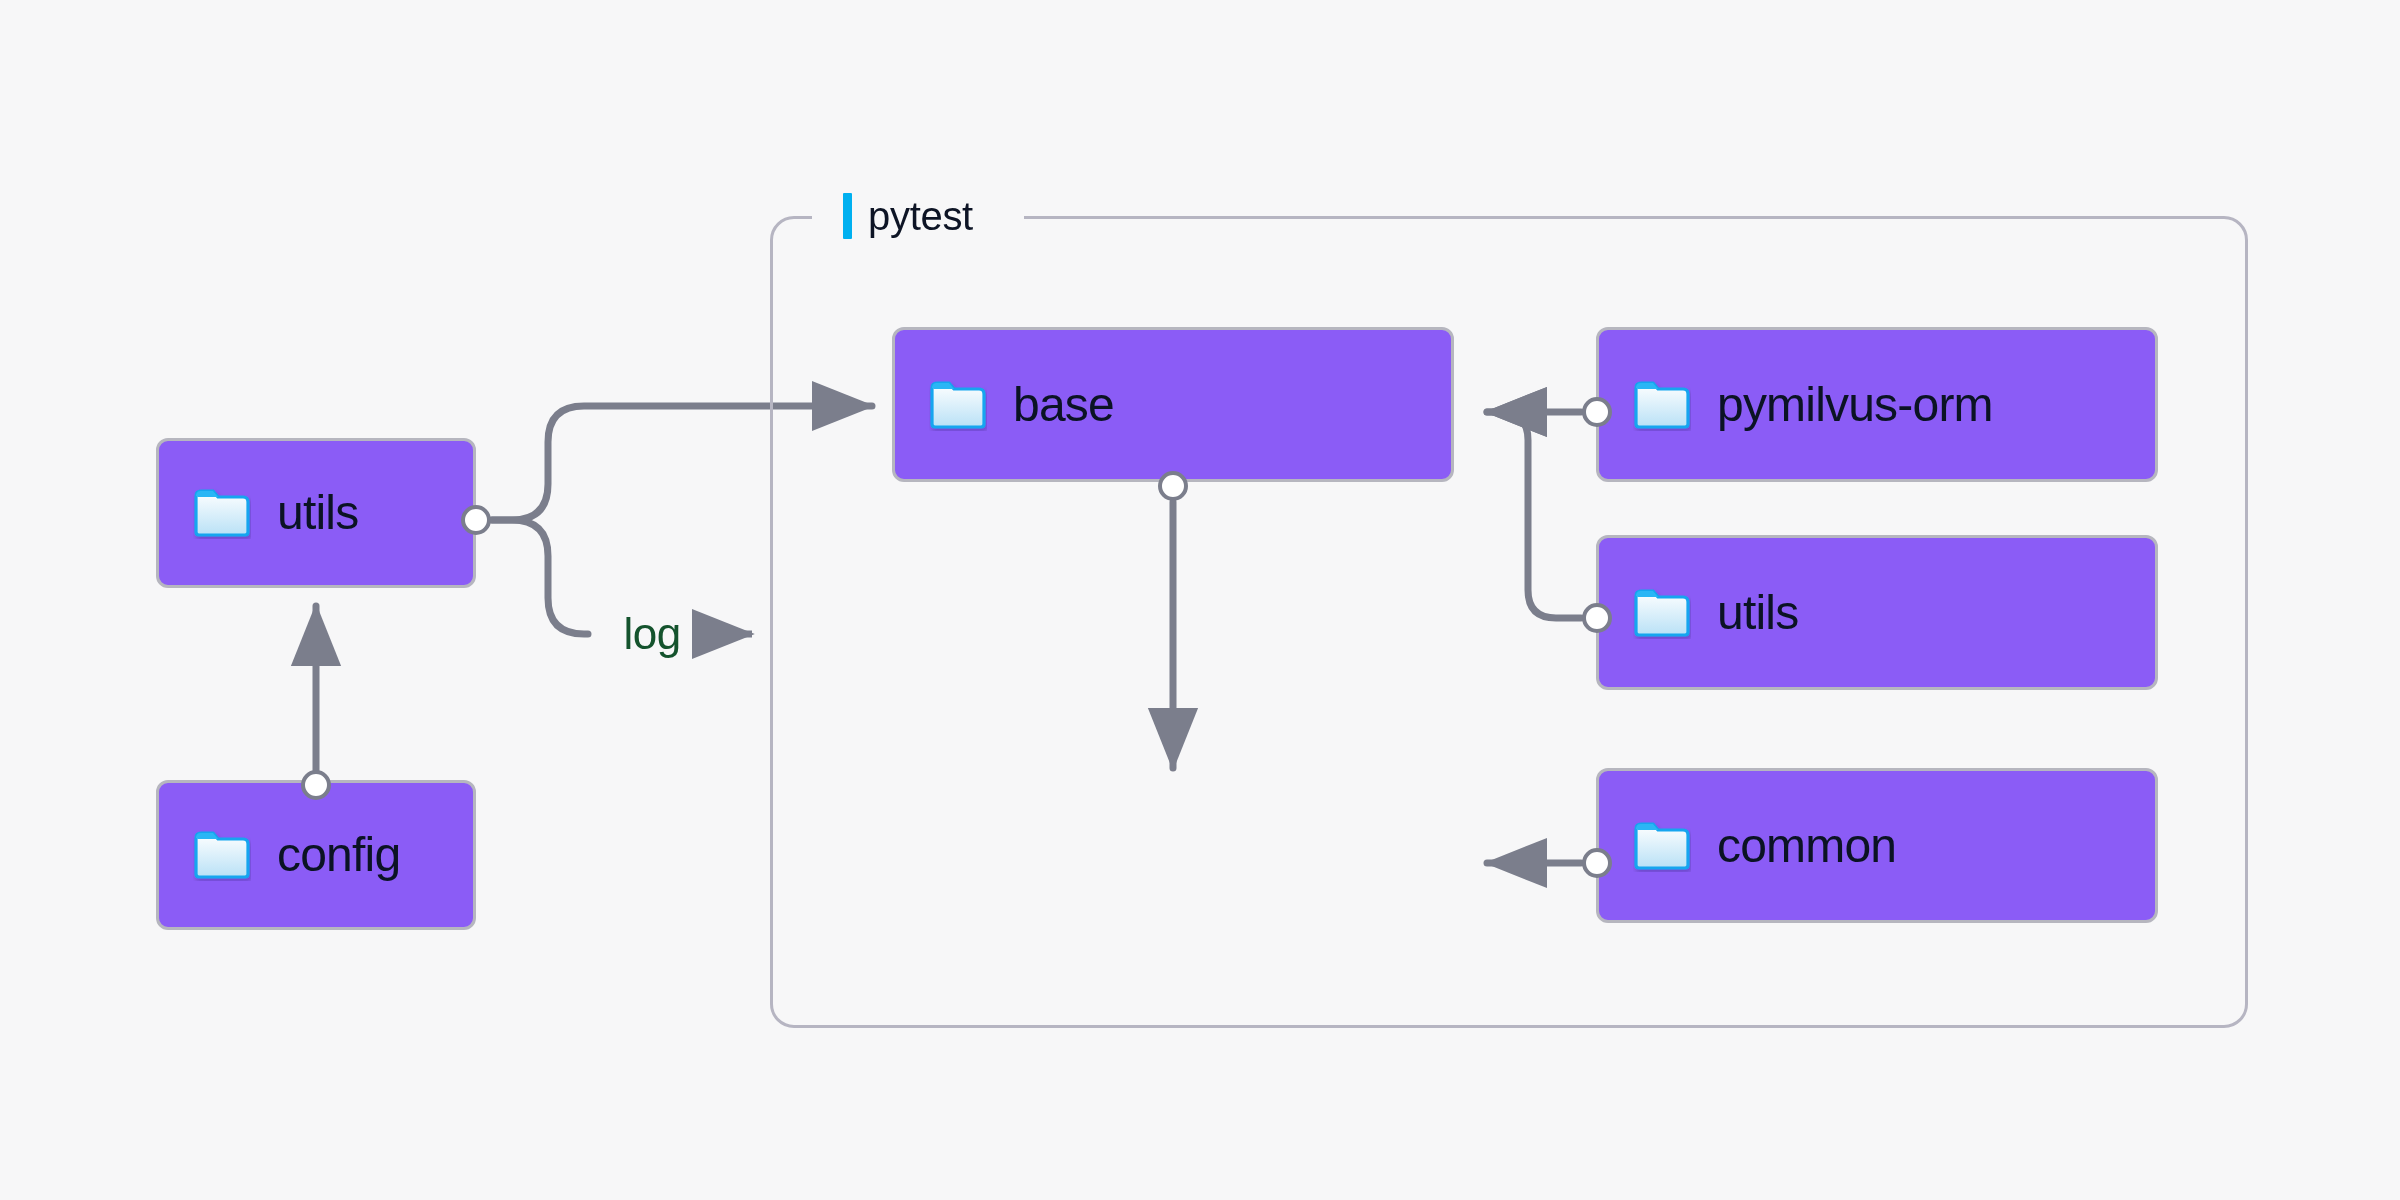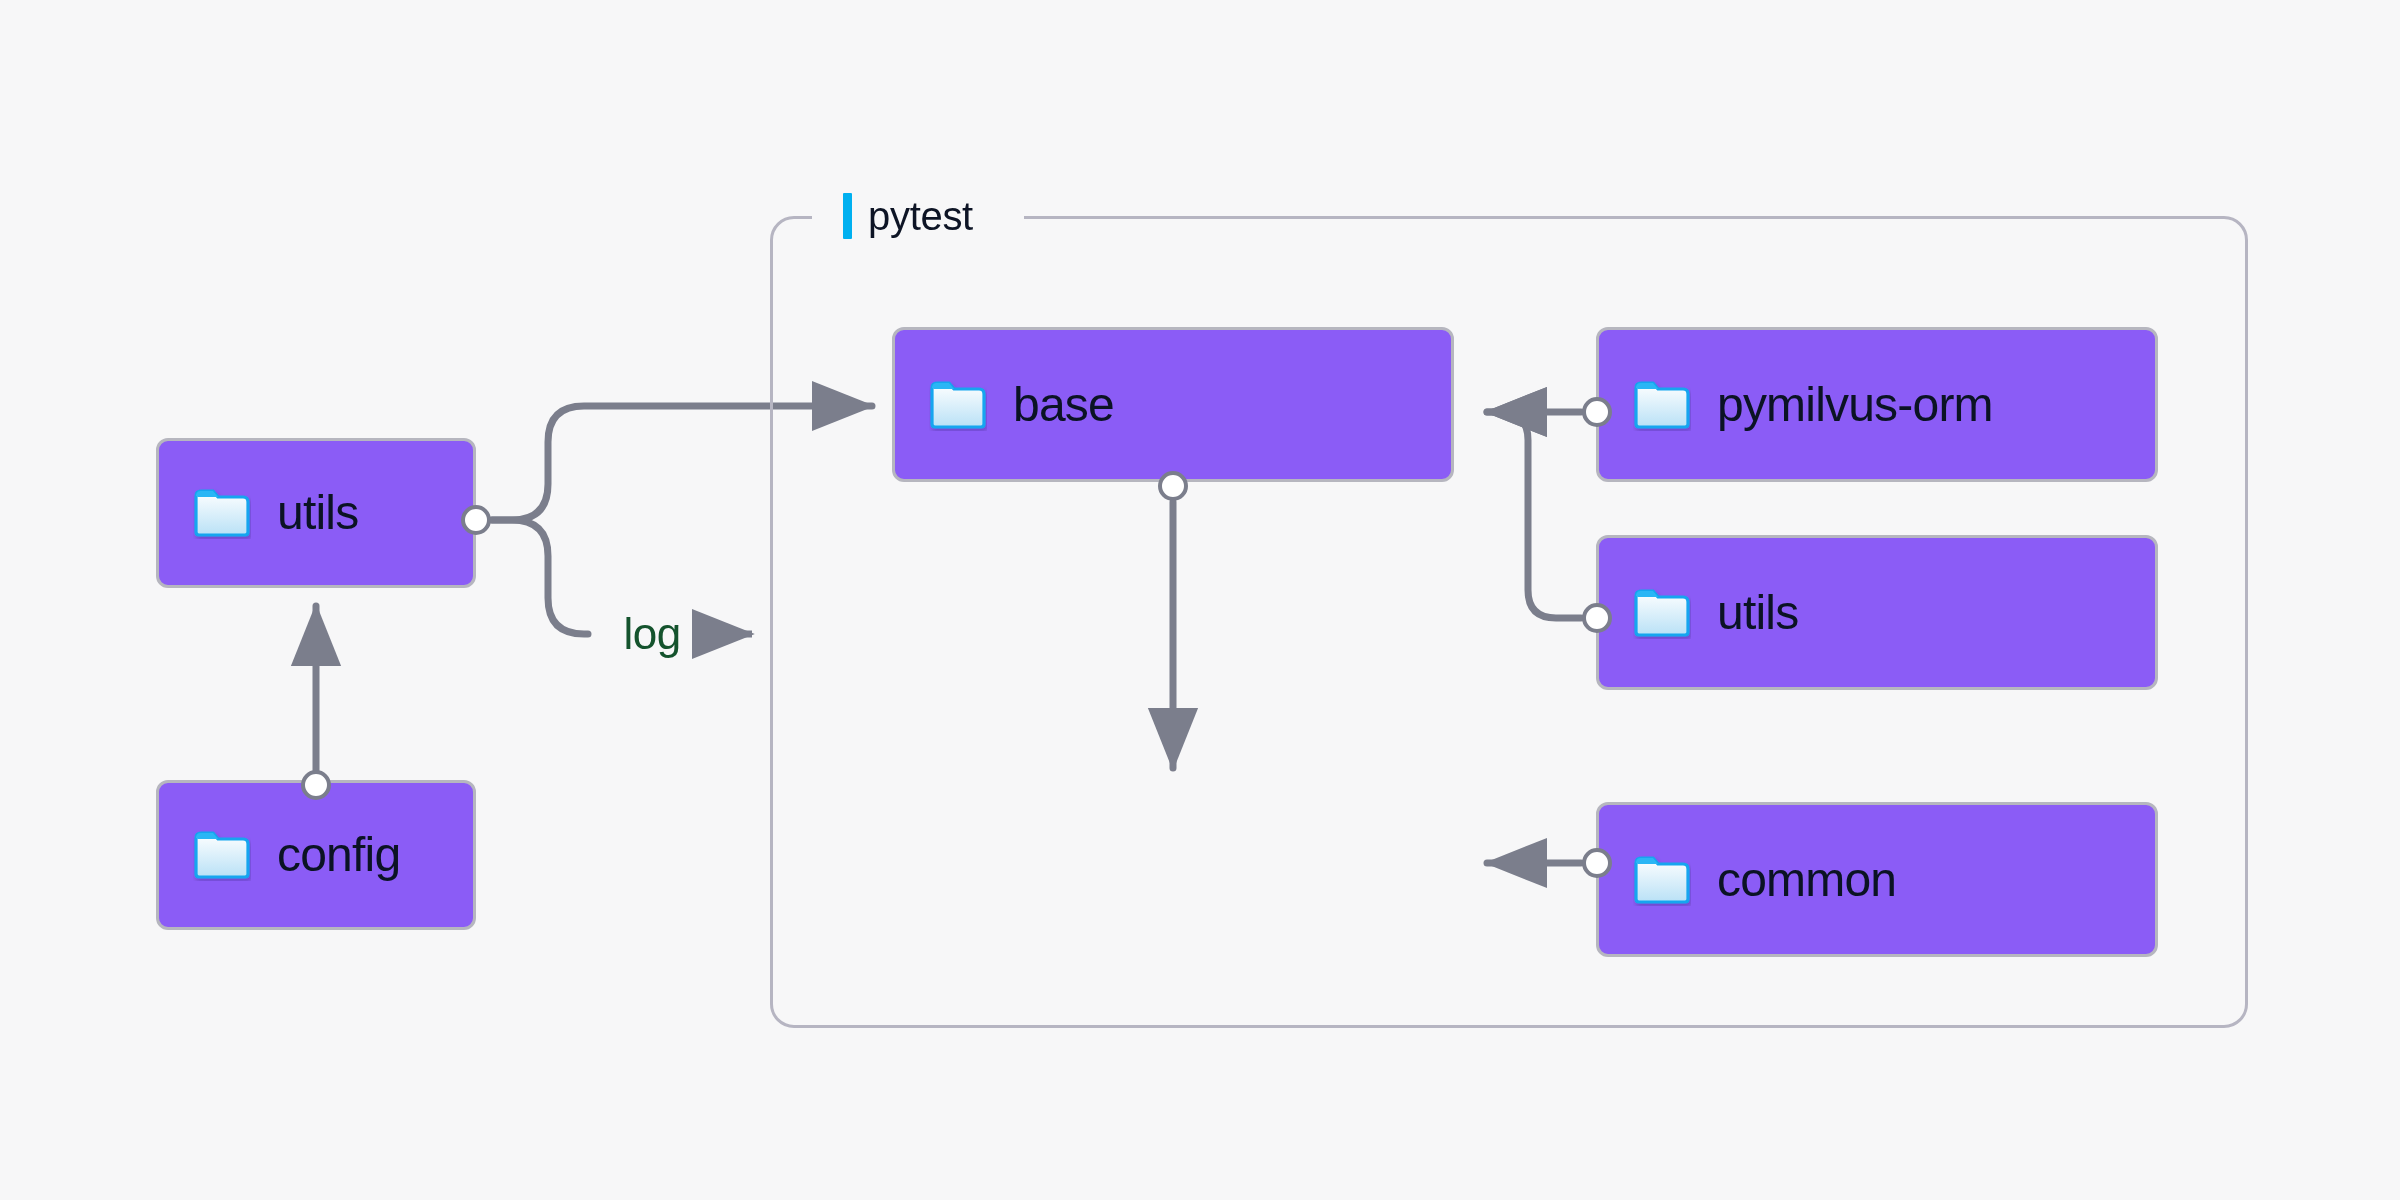--- a/index.html
+++ b/index.html
@@ -207,21 +207,21 @@
   <div class="node" style="left:1596px; top:535px; width:562px; height:155px;">
     <svg class="folder-icon" viewBox="0 0 58 52">
       <g filter="url(#folder-shadow)">
         <path d="M3 9 Q3 4 8 4 L20 4 L25 10 L50 10 Q55 10 55 15 L55 45 Q55 48 52 48 L6 48 Q3 48 3 45 Z" fill="url(#folder-grad)" stroke="#12a5ef" stroke-width="3.2" stroke-linejoin="round"></path>
         <path d="M3 9 Q3 4 8 4 L20 4 L25 10 L5 10 Z" fill="#2cb6f5"></path>
       </g>
     </svg>
     <span class="node-label">utils</span>
   </div>
 
-  <div class="node" style="left:1596px; top:802px; width:562px; height:155px;">
+  <div class="node" style="left:1596px; top:768px; width:562px; height:155px;">
     <svg class="folder-icon" viewBox="0 0 58 52">
       <g filter="url(#folder-shadow)">
         <path d="M3 9 Q3 4 8 4 L20 4 L25 10 L50 10 Q55 10 55 15 L55 45 Q55 48 52 48 L6 48 Q3 48 3 45 Z" fill="url(#folder-grad)" stroke="#12a5ef" stroke-width="3.2" stroke-linejoin="round"></path>
         <path d="M3 9 Q3 4 8 4 L20 4 L25 10 L5 10 Z" fill="#2cb6f5"></path>
       </g>
     </svg>
     <span class="node-label">common</span>
   </div>
 
   <div class="port" style="left:476px;  top:520px;"></div>

